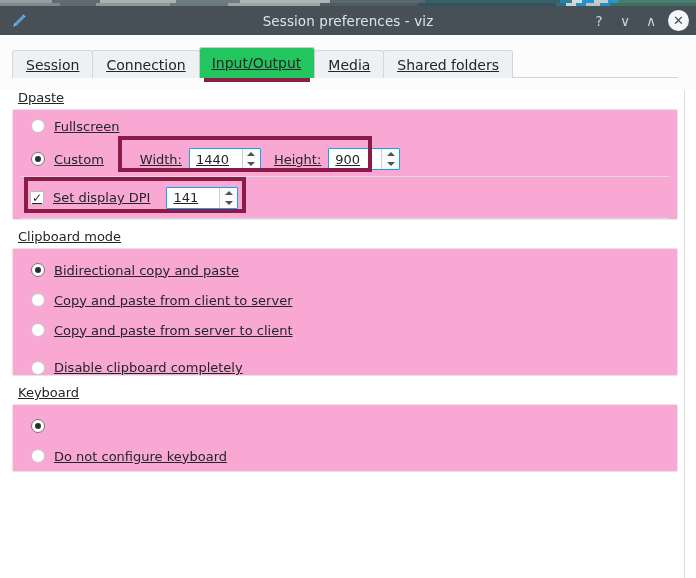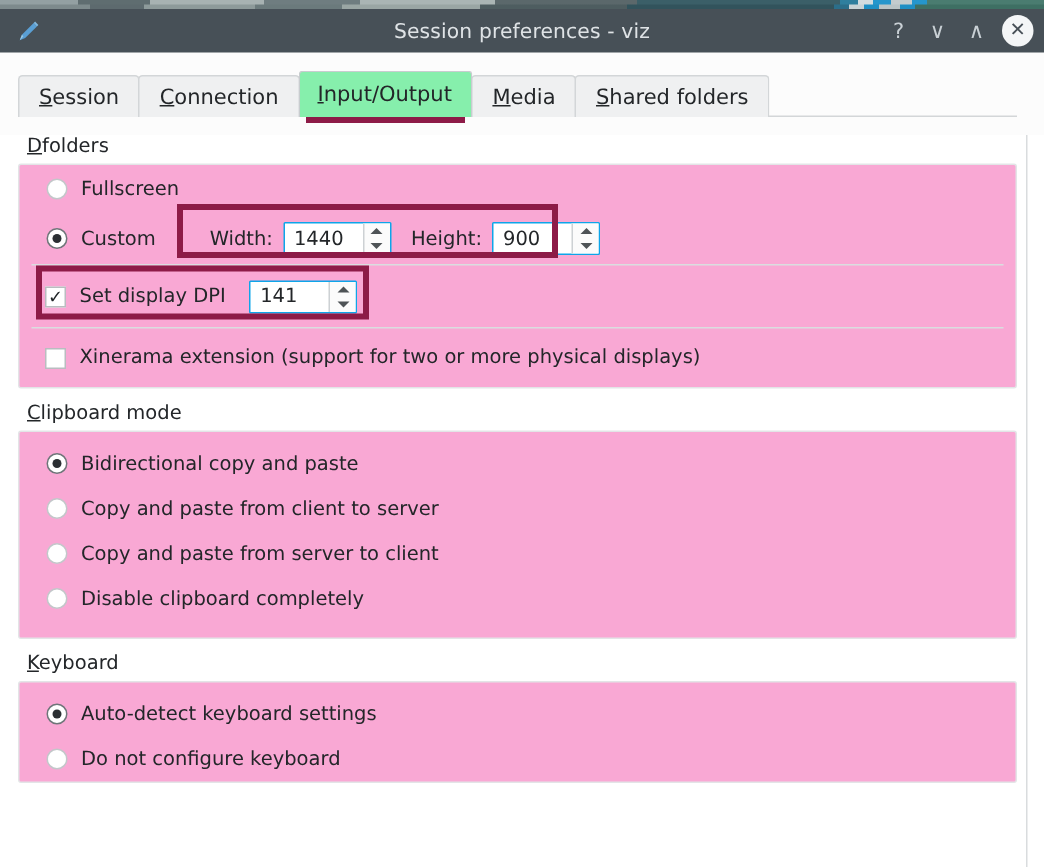--- a/index.html
+++ b/index.html
@@ -59,20 +59,21 @@
         #4a7c70 618px, #4a7c70 700px);
   }
 
   
   .window {
     position: absolute;
     left: 0; top: 6px;
     width: 696px;
     height: 572px;
     background: #fcfcfc;
+    text-decoration: underline;
   }
 
   
   .titlebar {
     position: relative;
     height: 29px;
     background: #475057;
     display: flex;
     align-items: center;
   }
@@ -149,21 +150,21 @@
     border-bottom: none;
     border-top-left-radius: 3px;
     border-top-right-radius: 3px;
     margin-right: -1px;
     color: #232629;
     font-size: 14px;
     white-space: nowrap;
     cursor: default;
   }
   .tab.active {
-    background: #86efac;
+    background: #22c55e;
     height: 30px;
     border-color: #c8cccf;
     z-index: 3;
     padding-left: 12px;
   }
   .tab u { text-decoration: underline; }
   .tab-underline {
     position: absolute;
     left: 4px;
     right: 4px;
@@ -374,21 +375,21 @@
 
     <div class="tab">
       <span><u>S</u><span>hared folders</span></span>
     </div>
   </div>
 
   <div class="content">
     <div class="panel-border-right"></div>
 
     <div class="group-title" style="margin-top:12px;">
-      <u>D</u><span>folders</span>
+      <u>D</u><span>paste</span>
     </div>
     <div class="groupbox">
 
       <div class="row" style="height:32px;">
         <span class="radio"></span>
         <span class="label">Fullscreen</span>
       </div>
 
       <div class="row" style="height:34px;">
         <span class="radio checked"></span>
@@ -434,55 +435,50 @@
               </div>
             <div>
                 <i class="arrow-down"></i>
               </div>
           </span>
         </span>
       </div>
 
       <div class="sep"></div>
 
-      <div class="row" style="height:39px;padding-left:17px;">
-        <span class="checkbox"></span>
-        <span class="label">Xinerama extension (support for two or more physical displays)</span>
-      </div>
     </div>
 
     <div class="group-title" style="margin-top:9px;">
       <u>C</u><span>lipboard mode</span>
     </div>
     <div class="groupbox">
       <div class="row" style="height:30px;margin-top:6px;">
         <span class="radio checked"></span>
         <span class="label">Bidirectional copy and paste</span>
       </div>
       <div class="row" style="height:30px;">
         <span class="radio"></span>
         <span class="label">Copy and paste from client to server</span>
       </div>
       <div class="row" style="height:30px;">
         <span class="radio"></span>
         <span class="label">Copy and paste from server to client</span>
       </div>
-      <div class="row" style="height:30px;margin-bottom:11px;">
+      <div class="row" style="height:30px;margin-bottom:0;align-items:flex-end;">
         <span class="radio"></span>
         <span class="label">Disable clipboard completely</span>
       </div>
     </div>
 
     <div class="group-title" style="margin-top:9px;">
       <u>K</u><span>eyboard</span>
     </div>
     <div class="groupbox">
       <div class="row" style="height:30px;margin-top:6px;">
         <span class="radio checked"></span>
-        <span class="label">Auto-detect keyboard settings</span>
       </div>
       <div class="row" style="height:30px;">
         <span class="radio"></span>
         <span class="label">Do not configure keyboard</span>
       </div>
     </div>
 
   </div>
 </div>
 

